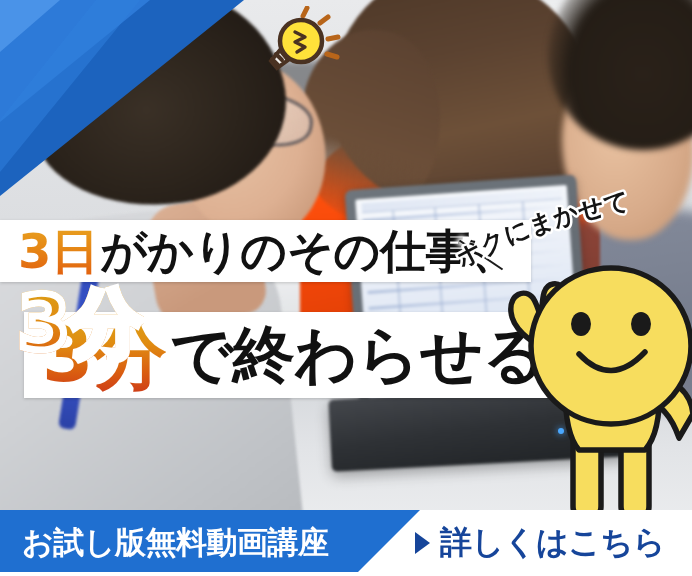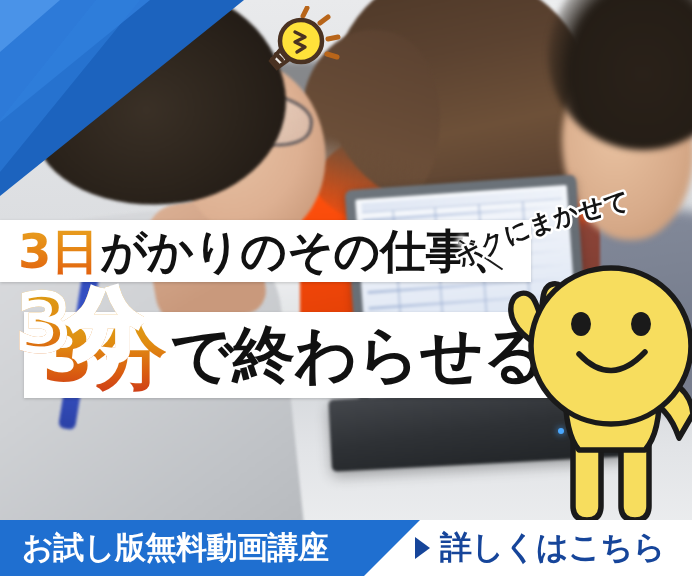--- a/index.html
+++ b/index.html
@@ -240,21 +240,21 @@
     position:absolute;left:453px;top:250px;width:58px;height:10px;
     transform:rotate(34deg);z-index:5;background:rgba(255,255,255,.9);
     filter:blur(2px);
   }
 
   
   .mascot{position:absolute;left:495px;top:238px;width:200px;height:290px;z-index:4;}
 
   
   .cta{
-    position:absolute;left:0;bottom:0;width:692px;height:56px;z-index:8;
+    position:absolute;left:0;bottom:0;width:692px;height:66px;z-index:8;
     background:#ffffff;
   }
   .cta-blue{
     position:absolute;left:0;top:0;height:62px;width:420px;
     background:#1f6fd0;
     clip-path:polygon(0 0,420px 0,358px 62px,0 62px);
   }
   .cta-blue-label{
     position:absolute;left:22px;top:50%;transform:translateY(-50%);
     font-family:"DejaVu Sans","Liberation Sans",sans-serif;

